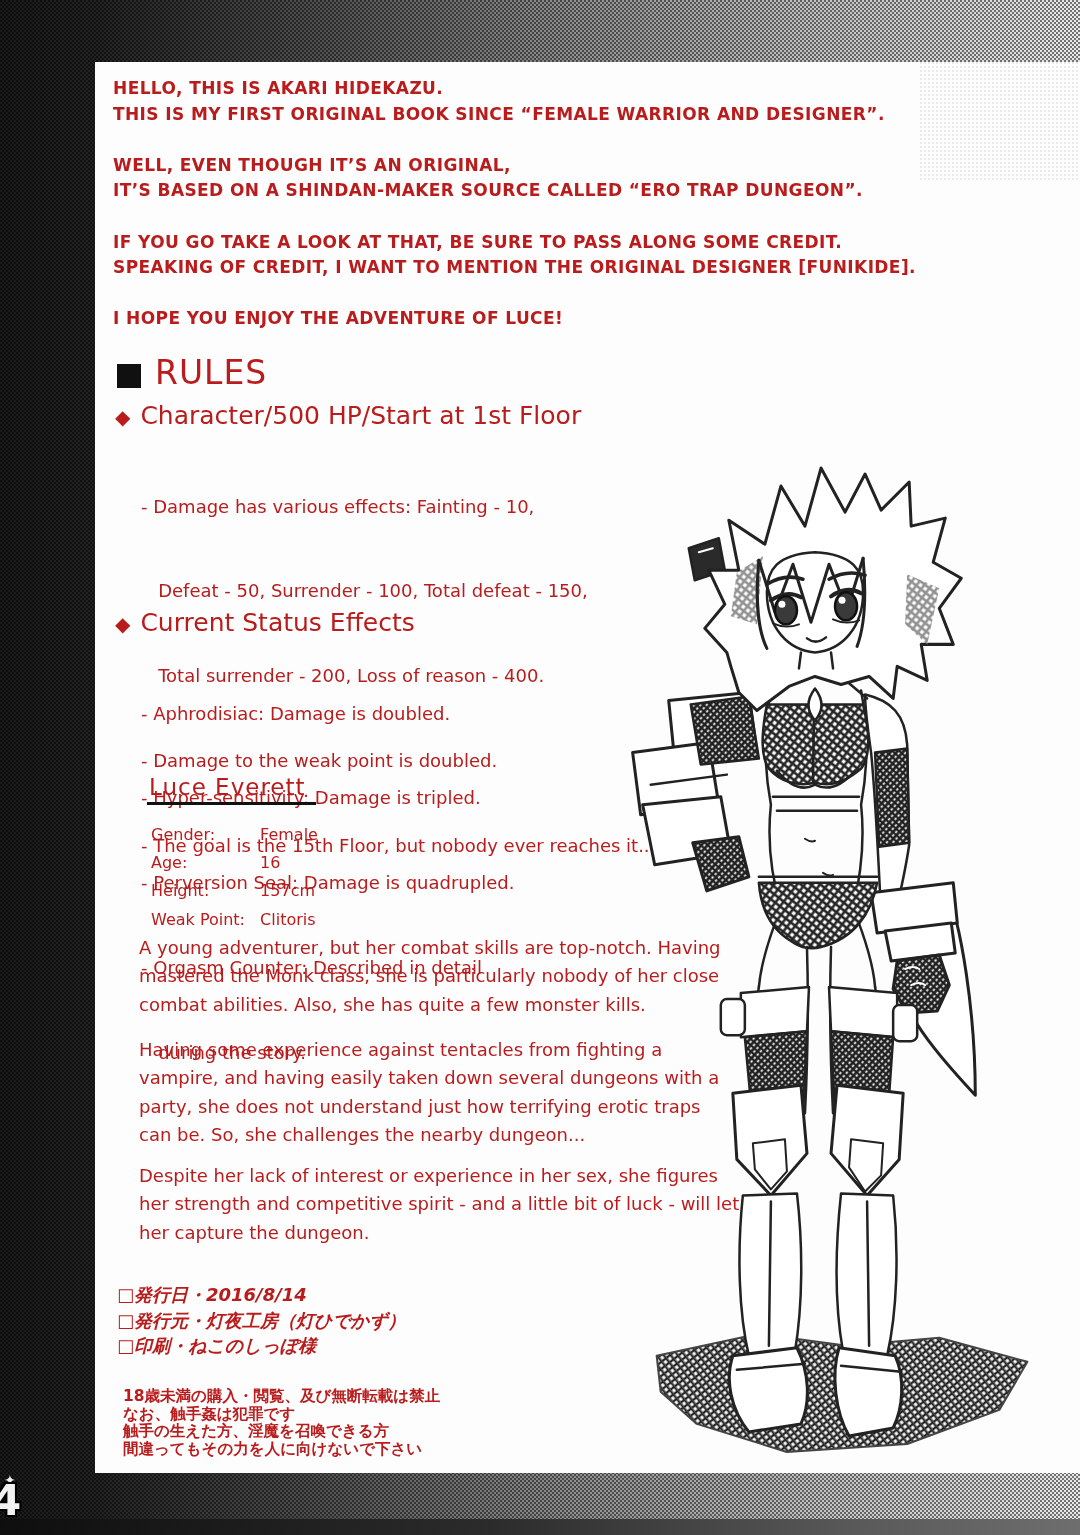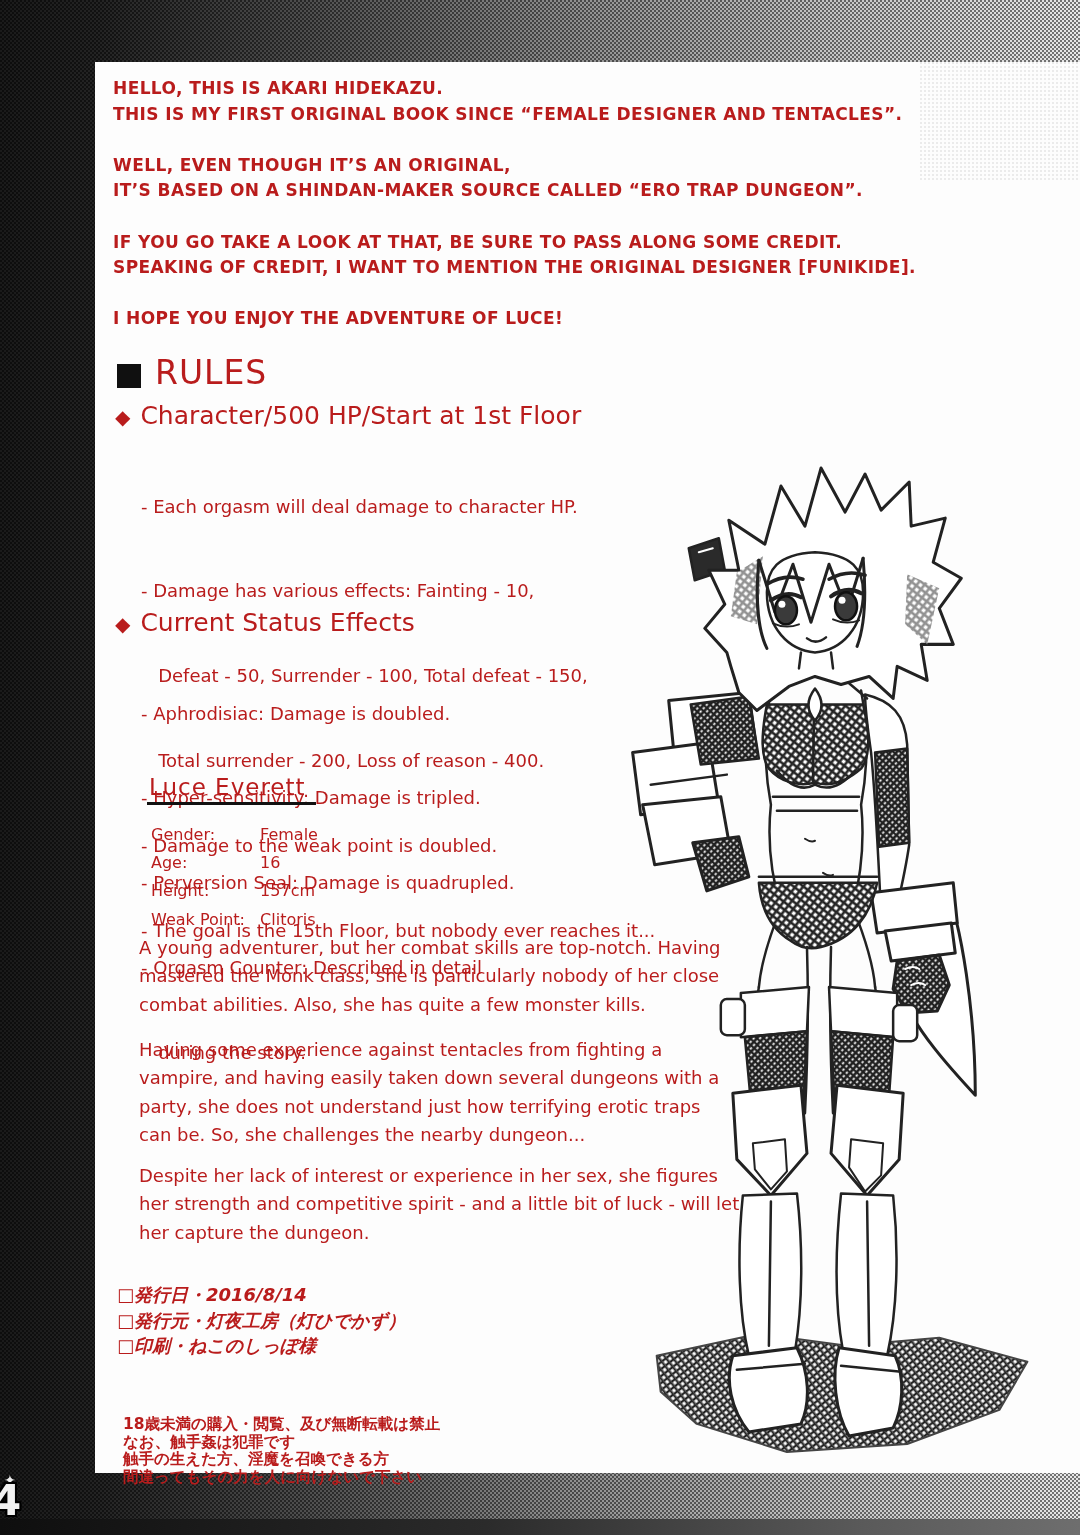--- a/index.html
+++ b/index.html
@@ -55,60 +55,59 @@
   .stat-row{white-space:nowrap;}
   .stat-label{display:inline-block;width:104px;}
   .para{font-size:18px;line-height:28.3px;}
   .para div{white-space:nowrap;}
   .p1{left:44px;top:872px;}
   .p2{left:44px;top:974px;}
   .p3{left:44px;top:1100px;}
   .colophon{left:22px;top:1220px;font-size:18px;font-weight:bold;line-height:25.5px;
     font-family:"DejaVu Sans","Liberation Sans",sans-serif;font-style:italic;}
   .colophon div{white-space:nowrap;}
-  .notes{left:28px;top:1326px;font-size:15.5px;font-weight:600;line-height:17.5px;margin-top:28px;}
+  .notes{left:28px;top:1326px;font-size:15.5px;font-weight:600;line-height:17.5px;}
   .notes div{white-space:nowrap;}
   .illus{left:513px;top:390px;width:422px;height:1022px;}
 </style>
 </head>
 <body>
 
 <div class="stage">
 
   <div class="bottom-edge"></div>
   <div class="sparkle">✦</div>
   <div class="page-number">4</div>
 
   <div class="page">
     <div class="page-grain"></div>
 
     <div class="abs intro">
       <div class="intro-line">HELLO, THIS IS AKARI HIDEKAZU.</div>
-      <div class="intro-line">THIS IS MY FIRST ORIGINAL BOOK SINCE “FEMALE DESIGNER AND TENTACLES”.</div>
+      <div class="intro-line">THIS IS MY FIRST ORIGINAL BOOK SINCE “FEMALE WARRIOR AND DESIGNER”.</div>
       <div class="intro-line"></div>
       <div class="intro-line">WELL, EVEN THOUGH IT’S AN ORIGINAL,</div>
       <div class="intro-line">IT’S BASED ON A SHINDAN-MAKER SOURCE CALLED “ERO TRAP DUNGEON”.</div>
       <div class="intro-line"></div>
       <div class="intro-line">IF YOU GO TAKE A LOOK AT THAT, BE SURE TO PASS ALONG SOME CREDIT.</div>
       <div class="intro-line">SPEAKING OF CREDIT, I WANT TO MENTION THE ORIGINAL DESIGNER [FUNIKIDE].</div>
       <div class="intro-line"></div>
       <div class="intro-line">I HOPE YOU ENJOY THE ADVENTURE OF LUCE!</div>
     </div>
 
     <div class="abs rules-head">
       <span class="sq-bullet"></span>
       <span class="rules-head-label">RULES</span>
     </div>
 
     <div class="abs sec-title t1">
       <span class="dia">◆</span>
       <span>Character/500 HP/Start at 1st Floor</span>
     </div>
     <div class="abs rule-items i1">
-      <div>- Each orgasm will deal damage to character HP.</div>
       <div>- Damage has various effects: Fainting - 10,</div>
       <div>   Defeat - 50, Surrender - 100, Total defeat - 150,</div>
       <div>   Total surrender - 200, Loss of reason - 400.</div>
       <div>- Damage to the weak point is doubled.</div>
       <div>- The goal is the 15th Floor, but nobody ever reaches it...</div>
     </div>
 
     <div class="abs sec-title t2">
       <span class="dia">◆</span>
       <span>Current Status Effects</span>

